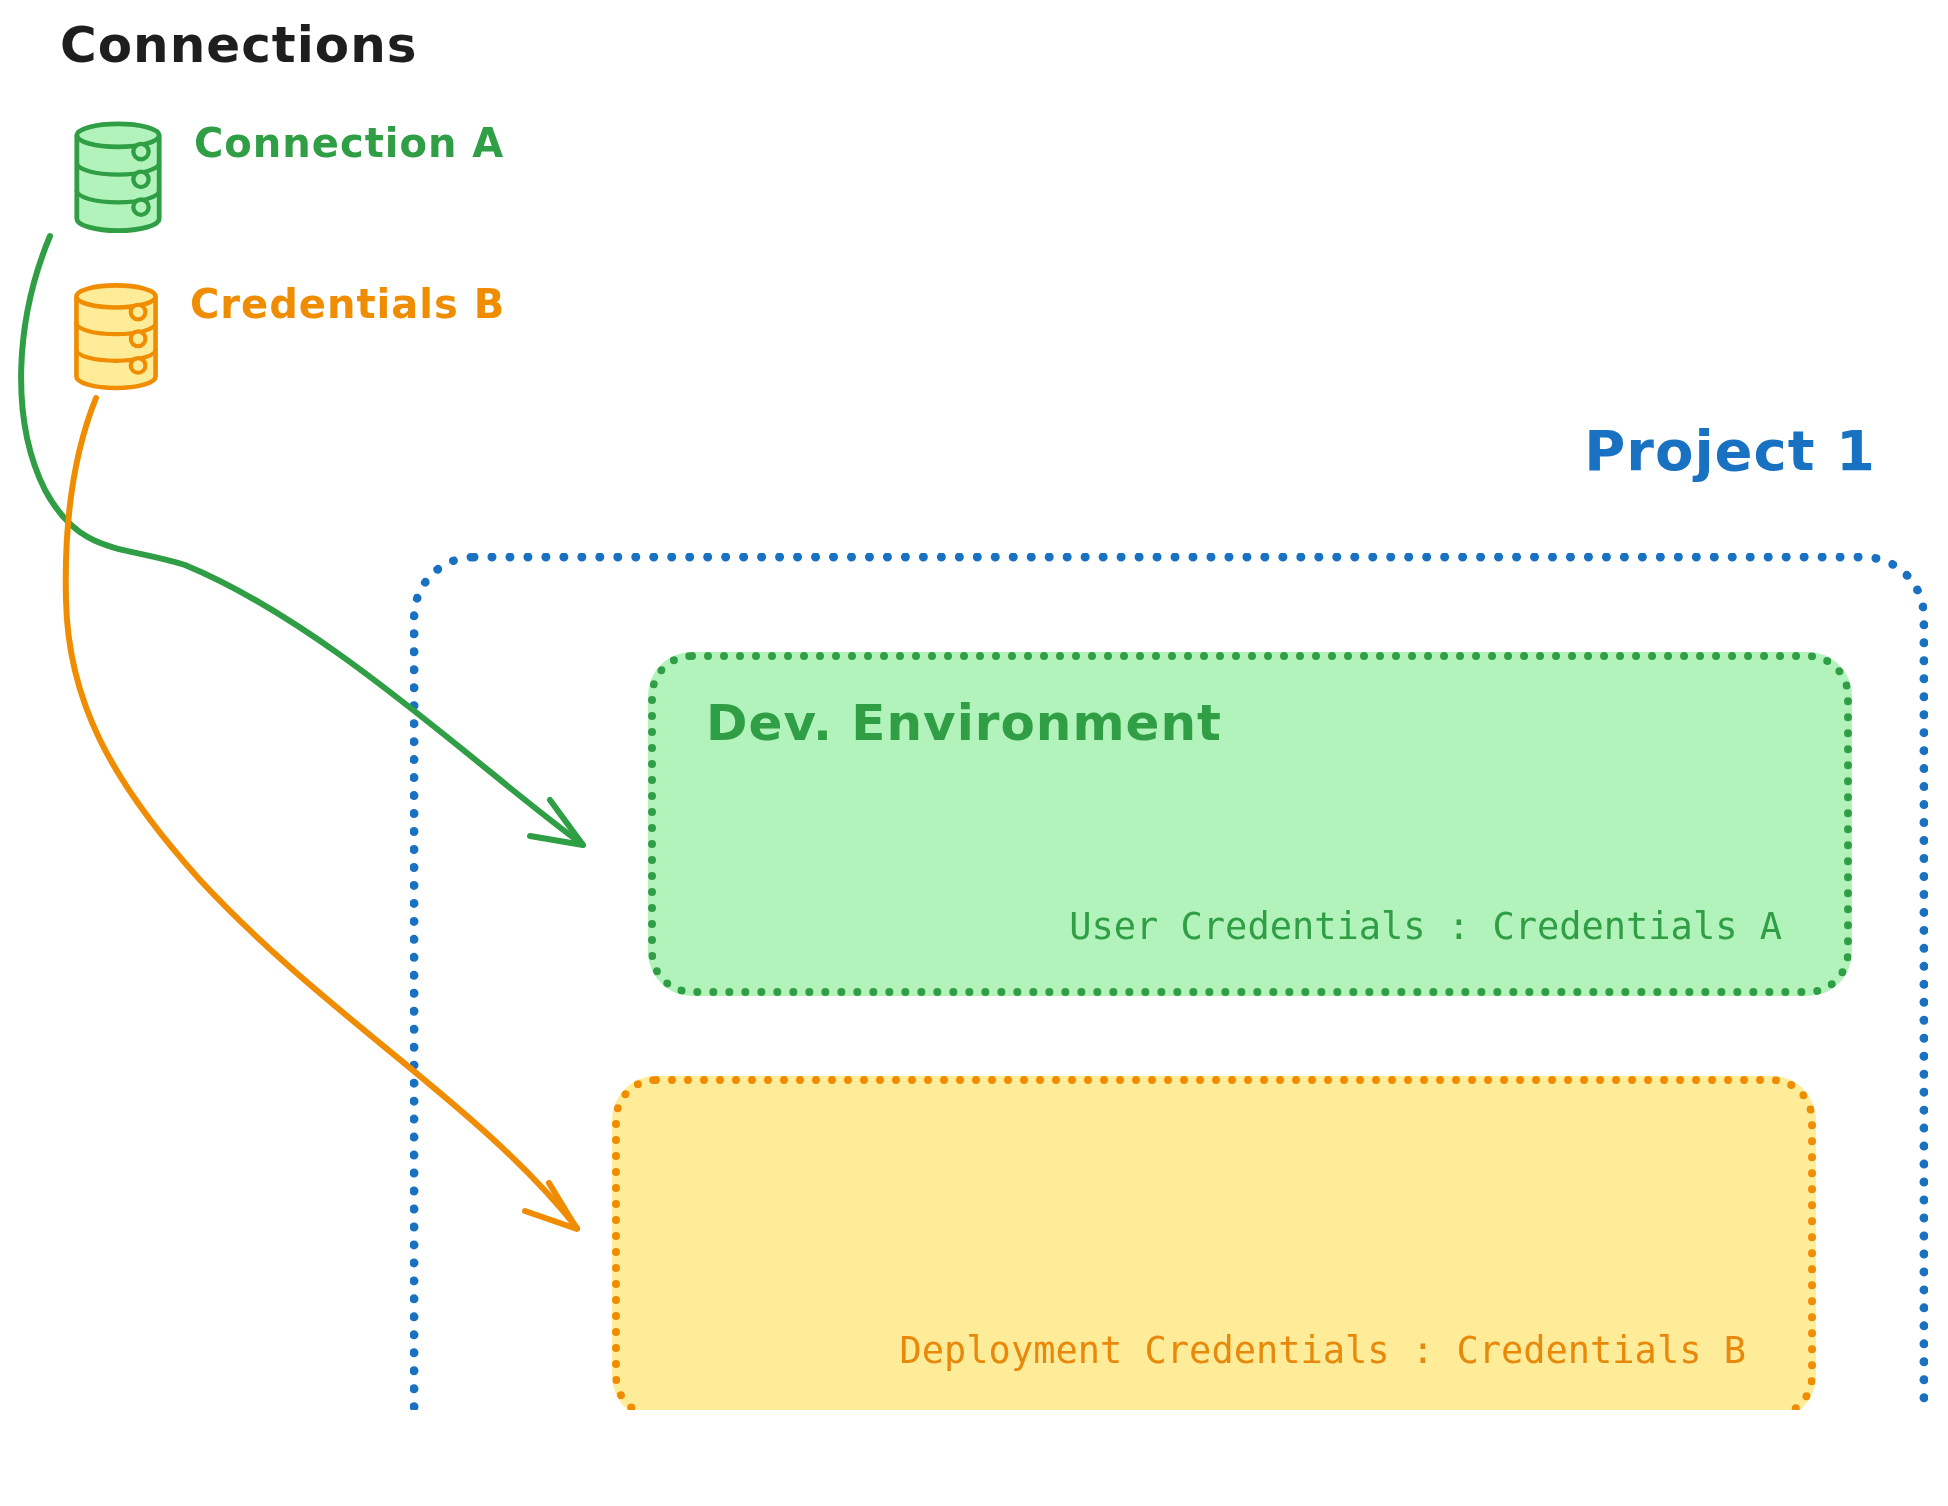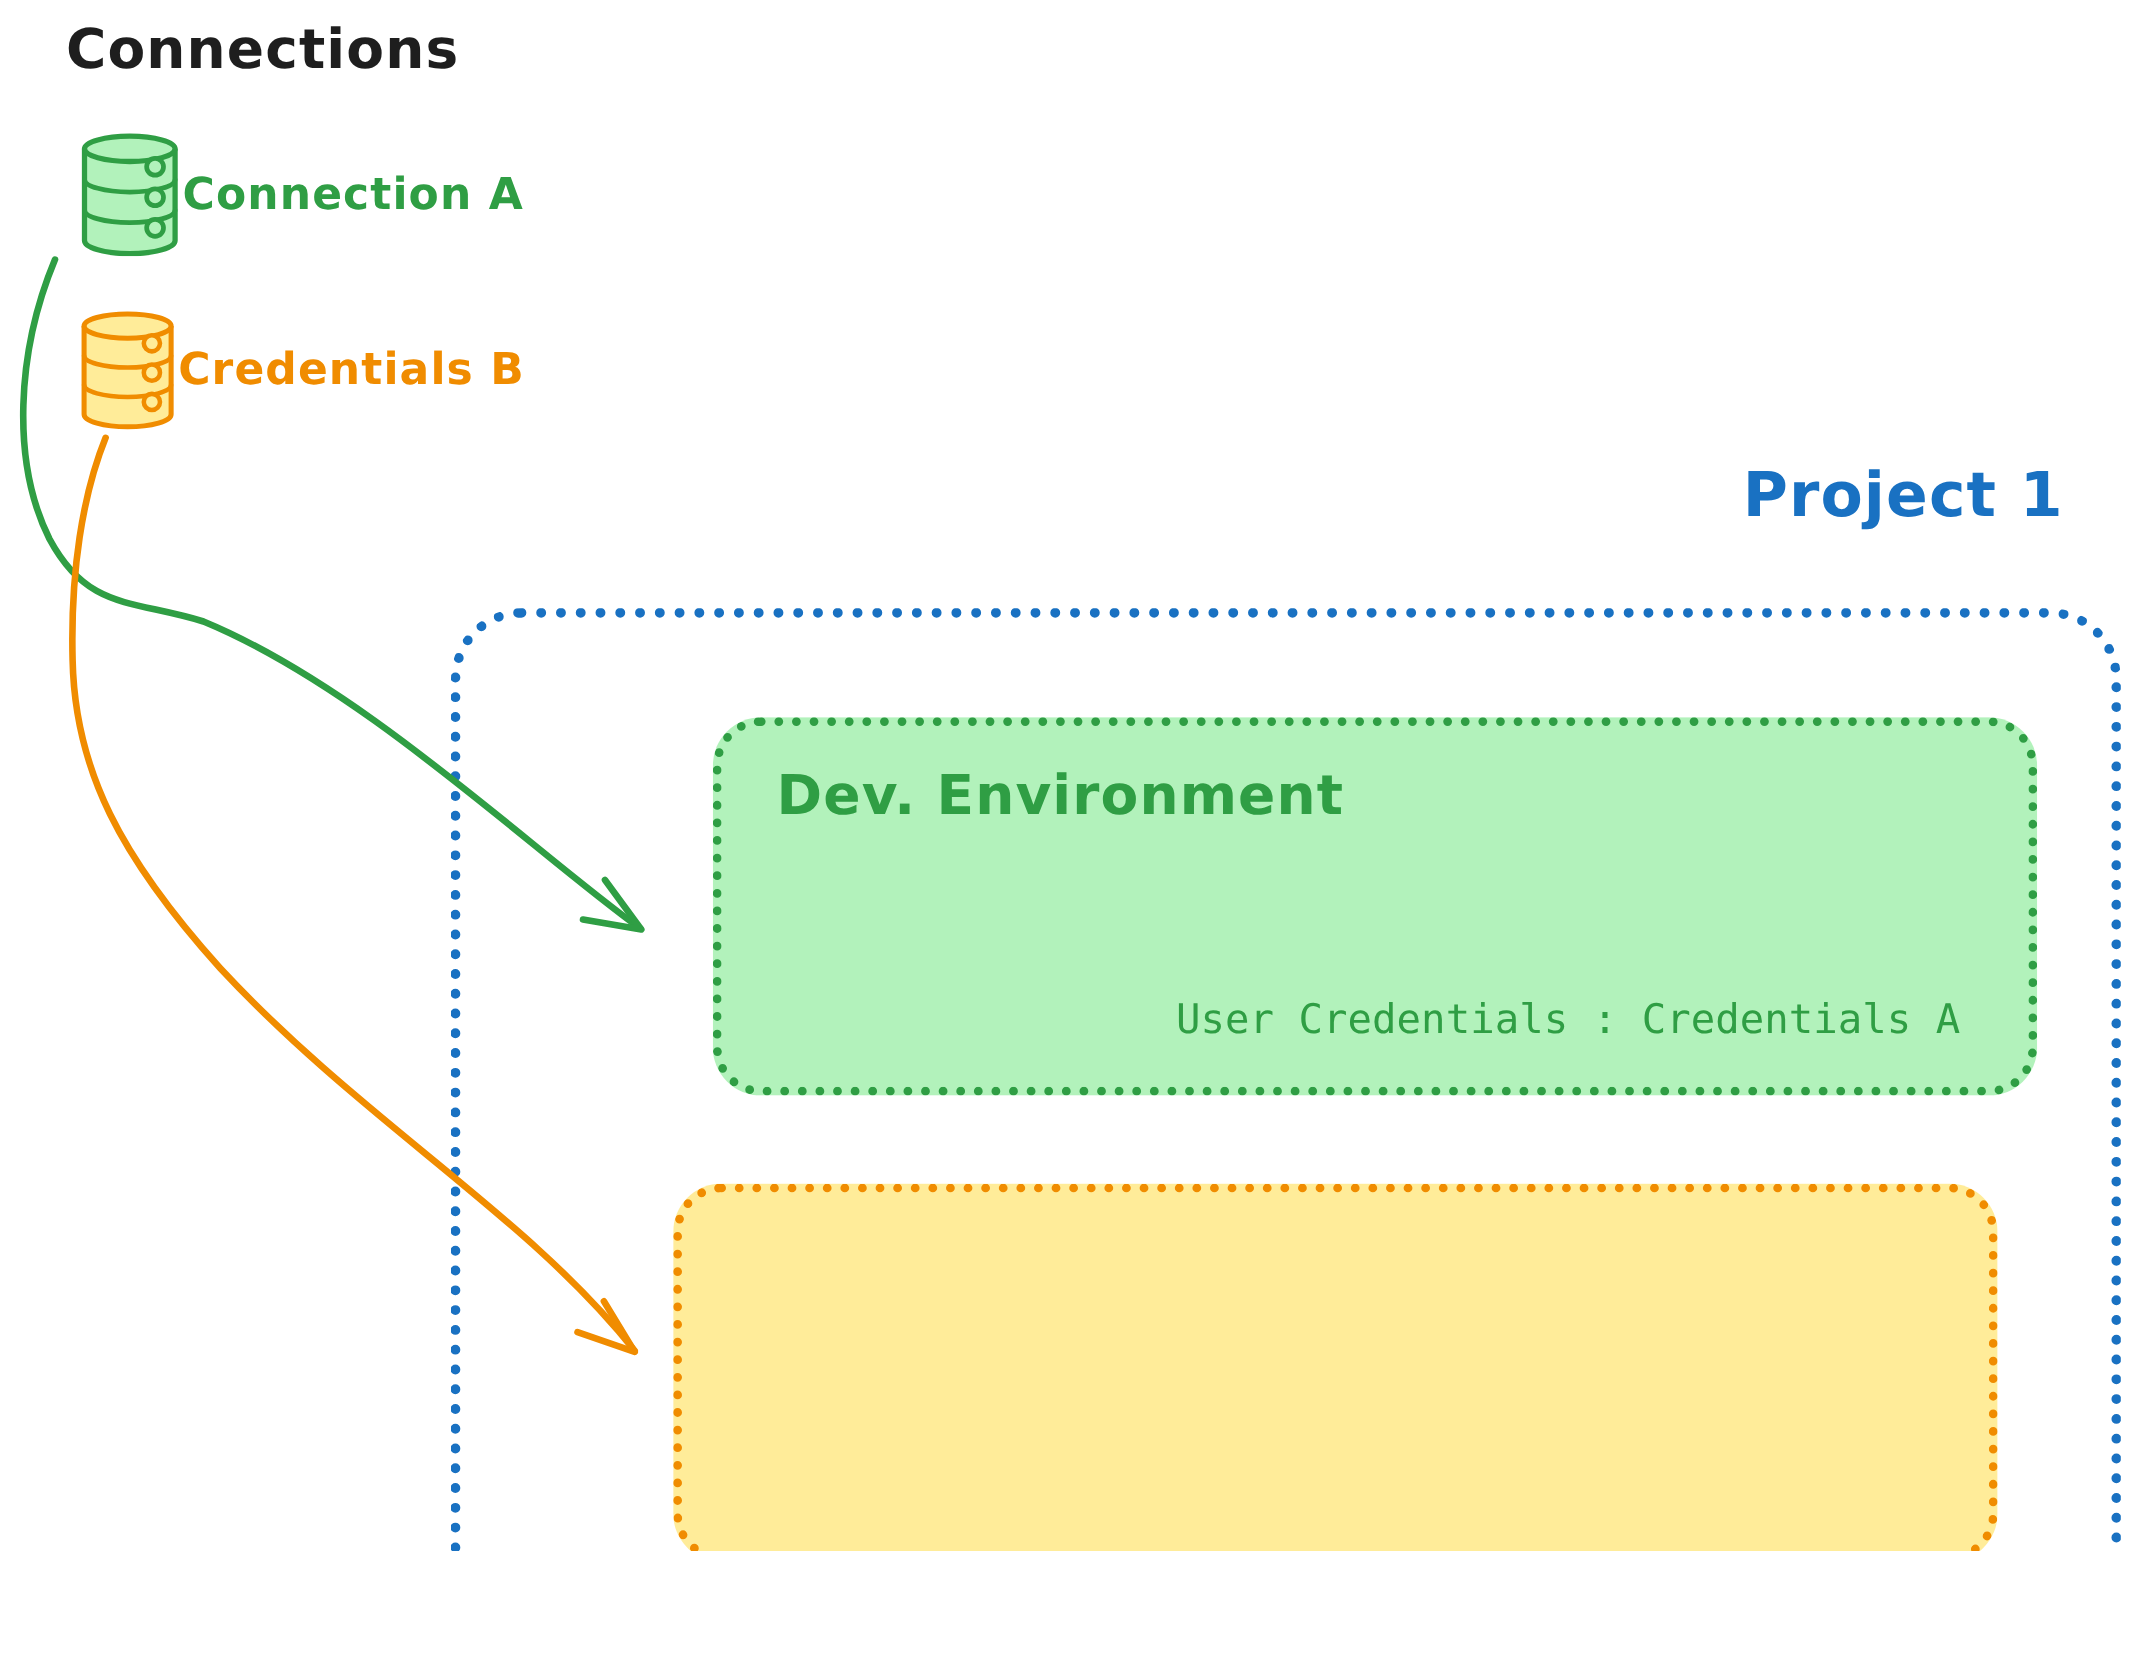--- a/index.html
+++ b/index.html
@@ -17,21 +17,21 @@
   .diagram-title {
     position: absolute;
     left: 60px; top: 16px;
     font-size: 50px;
     color: var(--ink);
   }
 
   .conn-row {
     position: absolute;
     display: flex;
-    align-items: center;
+    gap: 28px;
   }
   #conn-a { left: 70px; top: 120px; }
   #conn-b { left: 70px; top: 281px; }
   .conn-label { font-size: 40px; }
   .conn-label.green { color: var(--green); }
   .conn-label.orange { color: var(--orange); }
 
   .db-icon { display: inline-block; line-height: 0; }
   .db-green  { --s: var(--green);  --f: var(--green-fill); }
   .db-orange { --s: var(--orange); --f: var(--orange-fill); }
@@ -139,20 +139,21 @@
   <div class="project-title hand">Project 1</div>
 
   <div class="project-box"></div>
 
   <div class="env-box" id="env-dev">
     <div class="env-heading hand">Dev. Environment</div>
     <div class="env-cred">User Credentials : Credentials A</div>
   </div>
 
   <div class="env-box" id="env-prod">
+    <div class="env-cred">Deployment Credentials : Credentials B</div>
   </div>
 
   <svg class="arrows" width="1948" height="1506" viewBox="0 0 1948 1506">
 
     <g>
       <path class="arrow-green" d="M 50 236 C 15 320, 10 420, 45 490 C 80 555, 120 545, 185 565 C 330 625, 480 770, 582 844"></path>
       <path class="arrow-green" d="M 550 800 L 583 845 L 530 836"></path>
     </g>
 
     <g>

